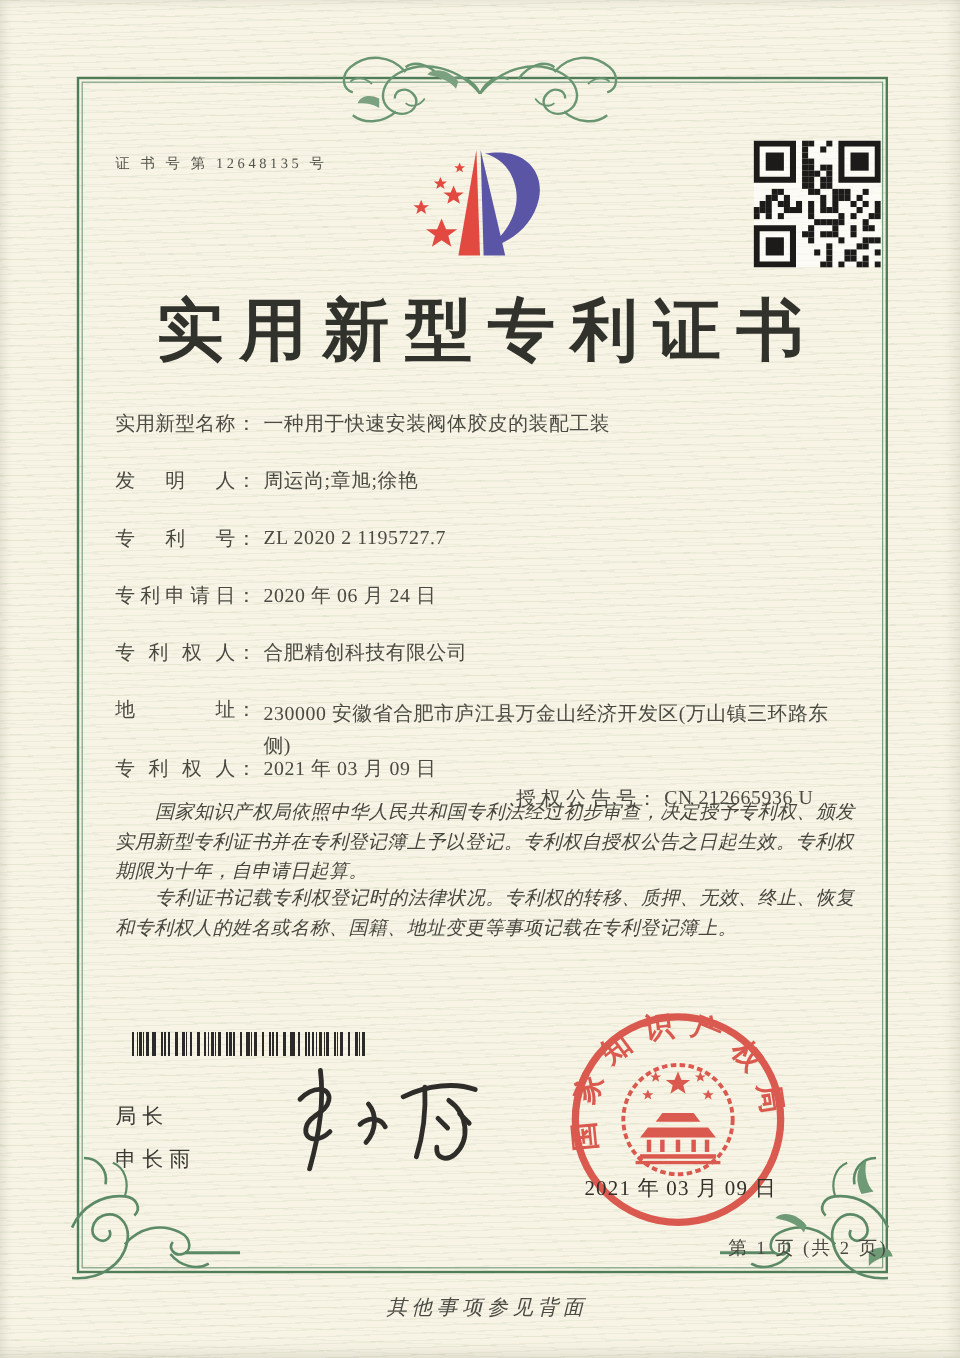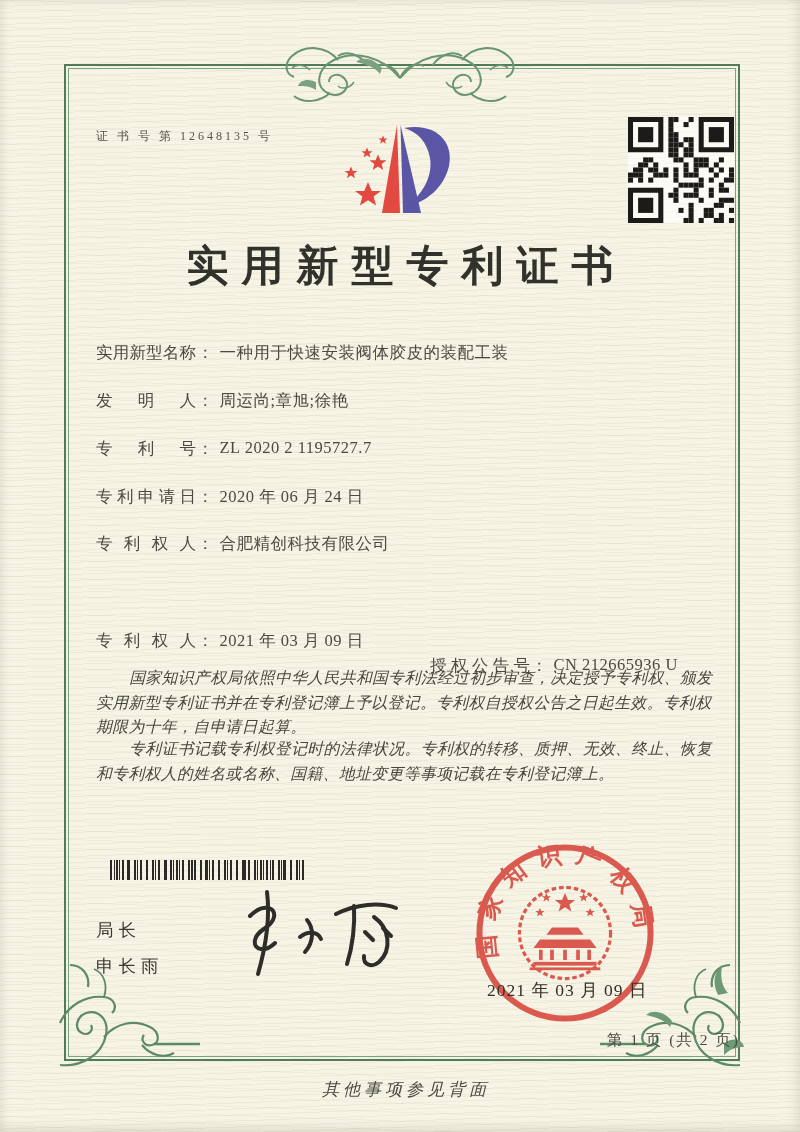--- a/index.html
+++ b/index.html
@@ -22,21 +22,21 @@
   }
   .ornament { position:absolute; pointer-events:none; }
   .cert-no {
     position:absolute; left:96px; top:128px; font-size:12px; letter-spacing:3px;
     color:#54534b;
   }
   .logo { position:absolute; left:336px; top:110px; }
   .qr { position:absolute; left:628px; top:117px; }
   .title {
     position:absolute; left:0; right:0; top:238px; text-align:center;
-    font-size:42px; font-weight:600; letter-spacing:13px; text-indent:13px; color:#32322d;
+    font-size:56px; font-weight:600; letter-spacing:13px; text-indent:13px; color:#32322d;
   }
   .field-row { position:absolute; left:96px; width:620px; font-size:16.5px; color:#4b4a42; }
   .field-label {
     display:inline-block; width:100px; text-align:justify; text-align-last:justify;
     vertical-align:top; color:#4b4a42;
   }
   .colon { display:inline-block; margin:0 6px 0 1px; vertical-align:top; }
   .field-value { display:inline-block; vertical-align:top; letter-spacing:.5px; }
   .field-value.wrap { width:488px; line-height:27px; }
   .grant-no-group { position:absolute; left:334px; top:0; white-space:nowrap;margin-top:25px; }
@@ -266,20 +266,23 @@
   </div>
   <div class="field-row" style="top:438px">
     <span class="field-label">专利号</span><span class="colon">：</span><span class="field-value">ZL 2020 2 1195727.7</span>
   </div>
   <div class="field-row" style="top:486px">
     <span class="field-label">专利申请日</span><span class="colon">：</span><span class="field-value">2020 年 06 月 24 日</span>
   </div>
   <div class="field-row" style="top:533px">
     <span class="field-label">专利权人</span><span class="colon">：</span><span class="field-value">合肥精创科技有限公司</span>
   </div>
+  <div class="field-row" style="top:581px">
+    <span class="field-label">地址</span><span class="colon">：</span><span class="field-value wrap">230000 安徽省合肥市庐江县万金山经济开发区(万山镇三环路东侧)</span>
+  </div>
   <div class="field-row" style="top:630px">
     <span class="field-label">专利权人</span><span class="colon">：</span><span class="field-value">2021 年 03 月 09 日</span>
     <span class="grant-no-group">
       <span class="field-label">授权公告号</span><span class="colon">：</span><span class="field-value">CN 212665936 U</span>
     </span>
   </div>
 
   <div class="para" style="top:666px">国家知识产权局依照中华人民共和国专利法经过初步审查，决定授予专利权、颁发实用新型专利证书并在专利登记簿上予以登记。专利权自授权公告之日起生效。专利权期限为十年，自申请日起算。</div>
   <div class="para" style="top:737px">专利证书记载专利权登记时的法律状况。专利权的转移、质押、无效、终止、恢复和专利权人的姓名或名称、国籍、地址变更等事项记载在专利登记簿上。</div>
 

